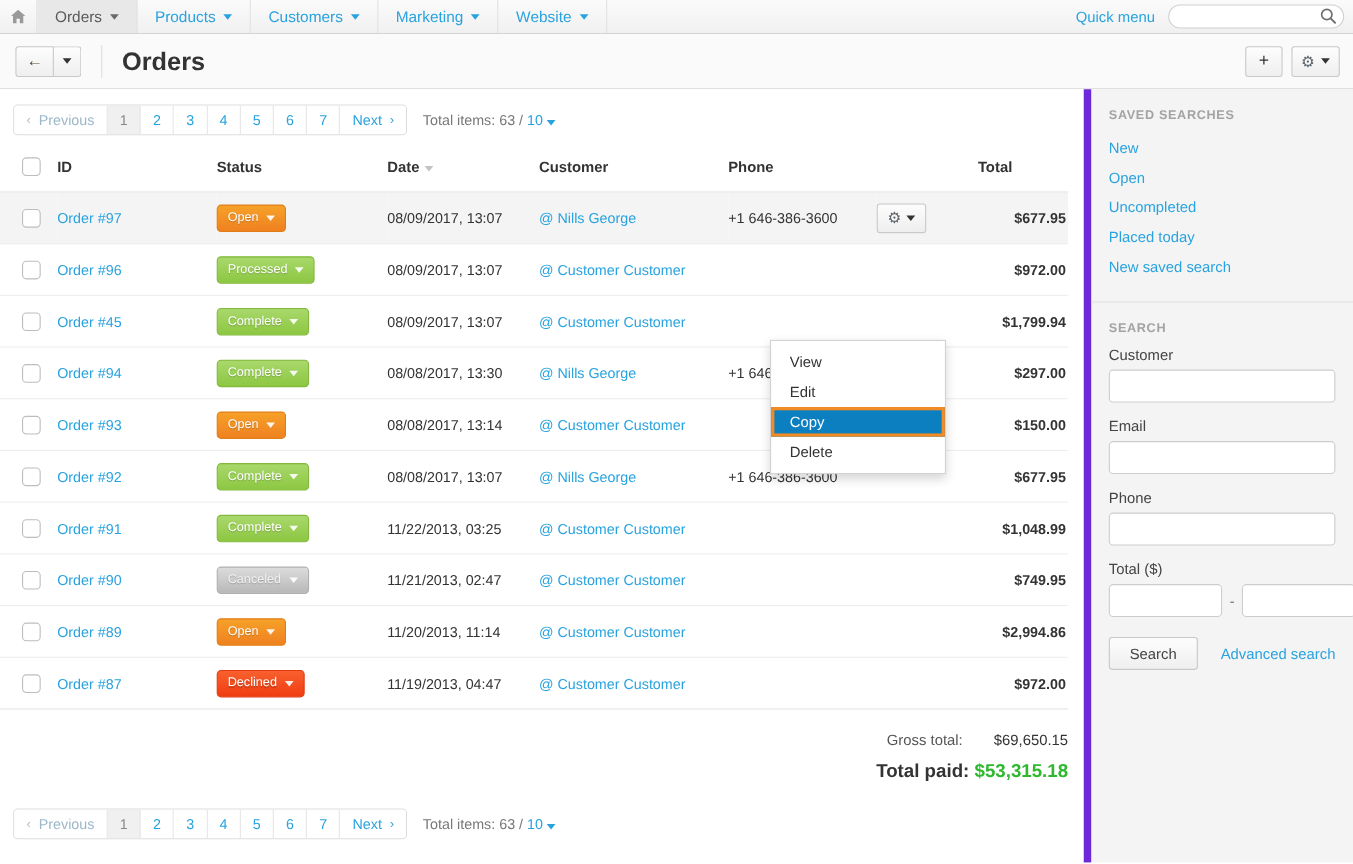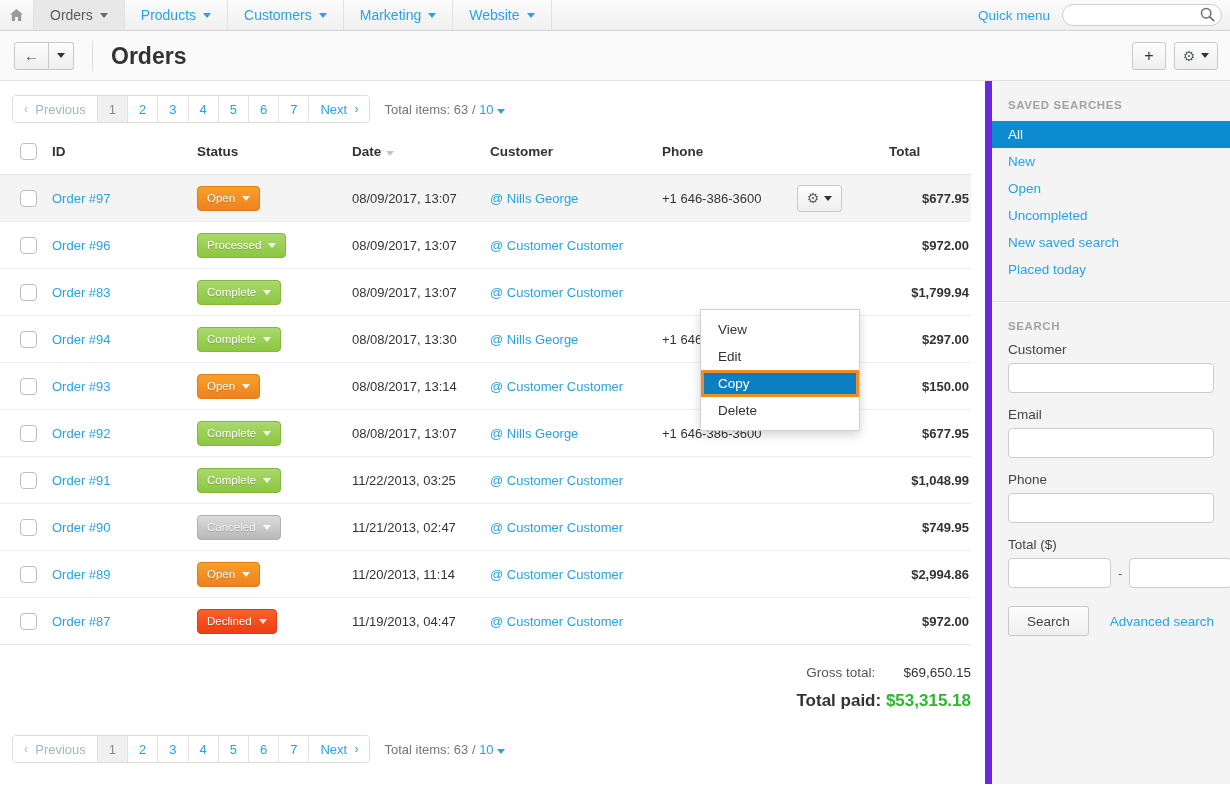--- a/index.html
+++ b/index.html
@@ -481,21 +481,21 @@
             <td class="c-date">08/09/2017, 13:07</td>
             <td class="c-cust"><span class="atmark">@</span> <a class="lnk">Customer Customer</a></td>
             <td class="c-ph"></td>
             <td class="c-act"></td>
             <td class="c-tot">$972.00</td>
           </tr>
           <tr class="row">
             <td class="c-chk">
               <span class="chkbox"></span>
             </td>
-            <td class="c-id"><a class="lnk">Order #83</a></td>
+            <td class="c-id"><a class="lnk">Order #45</a></td>
             <td class="c-st"><span class="badge complete">
                 <span>Complete</span>
                 <span class="bcaret"></span>
               </span></td>
             <td class="c-date">08/09/2017, 13:07</td>
             <td class="c-cust"><span class="atmark">@</span> <a class="lnk">Customer Customer</a></td>
             <td class="c-ph"></td>
             <td class="c-act"></td>
             <td class="c-tot">$1,799.94</td>
           </tr>
@@ -642,26 +642,25 @@
         <div class="mi">View</div>
         <div class="mi">Edit</div>
         <div class="mi hl">Copy</div>
         <div class="mi">Delete</div>
       </div>
   </div>
 
   <div id="sidebar">
     <div class="sec-title">SAVED SEARCHES</div>
     <div id="saved-list">
-        <div class="ss-item active">All</div>
         <div class="ss-item">New</div>
         <div class="ss-item">Open</div>
         <div class="ss-item">Uncompleted</div>
+        <div class="ss-item">Placed today</div>
         <div class="ss-item">New saved search</div>
-        <div class="ss-item">Placed today</div>
       </div>
     <div class="sep"></div>
 
     <div class="sec-title">SEARCH</div>
 
     <div class="fld-label">Customer</div>
     <div class="fld-wrap">
       <input class="inp" type="text" value="" style="">
     </div>
 

